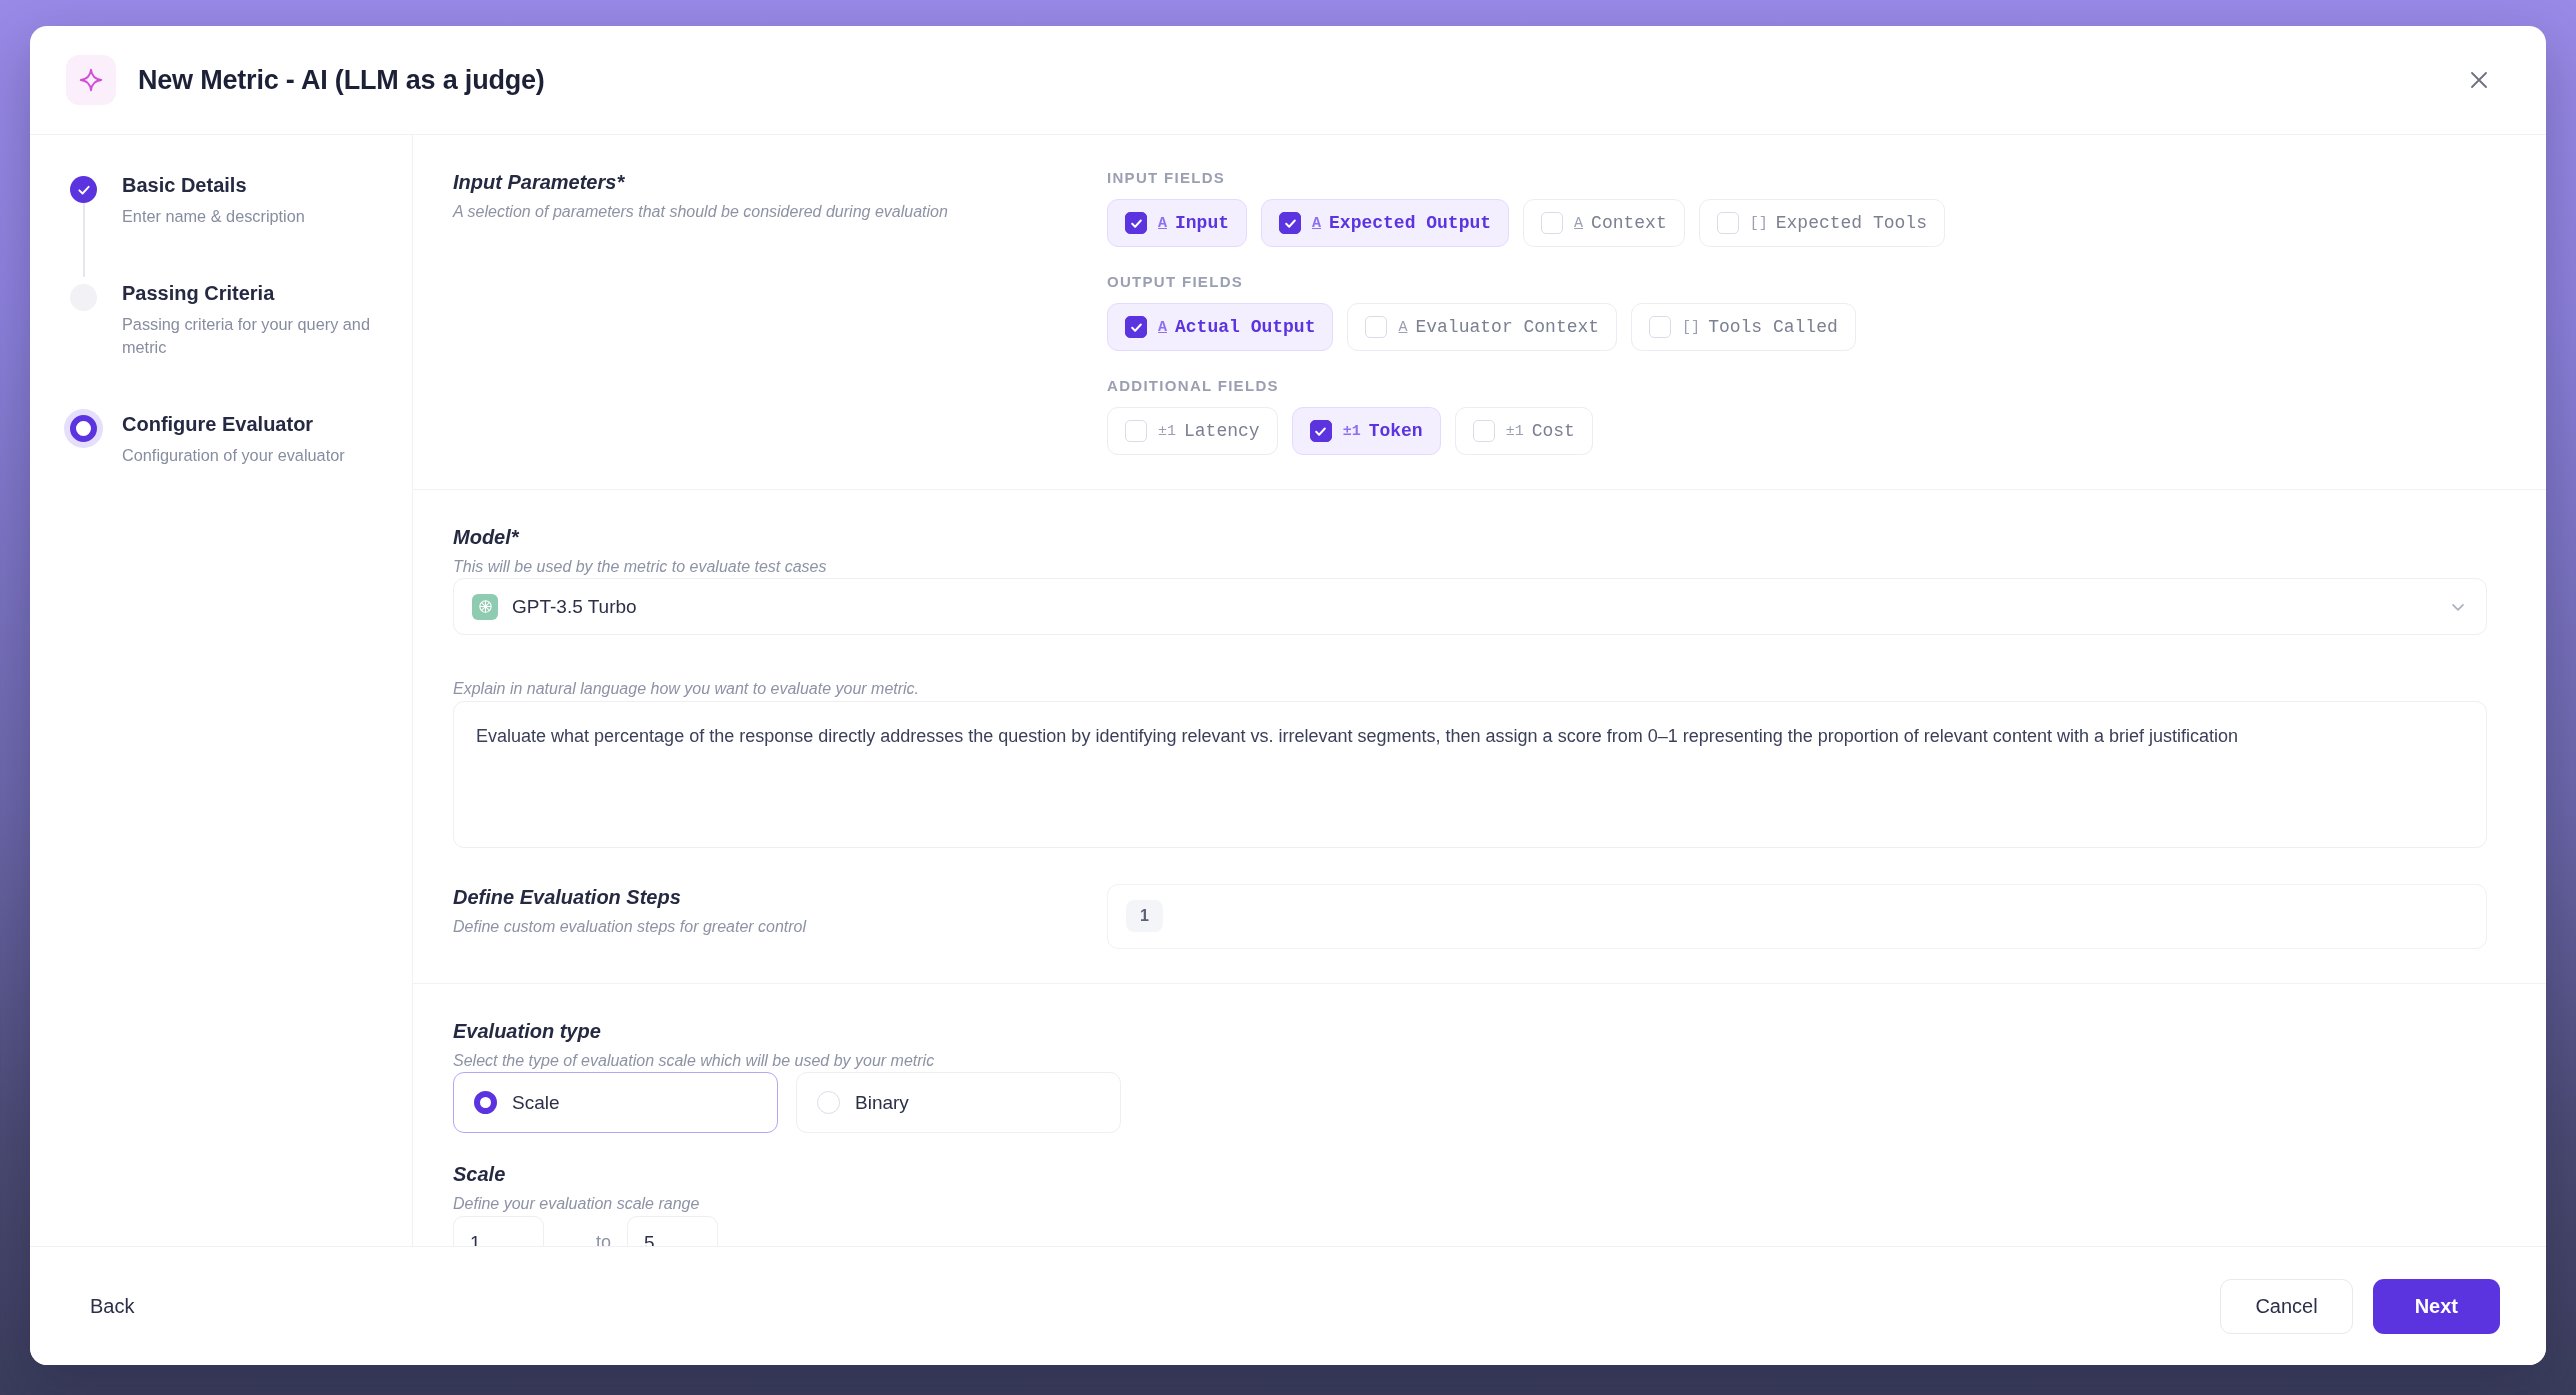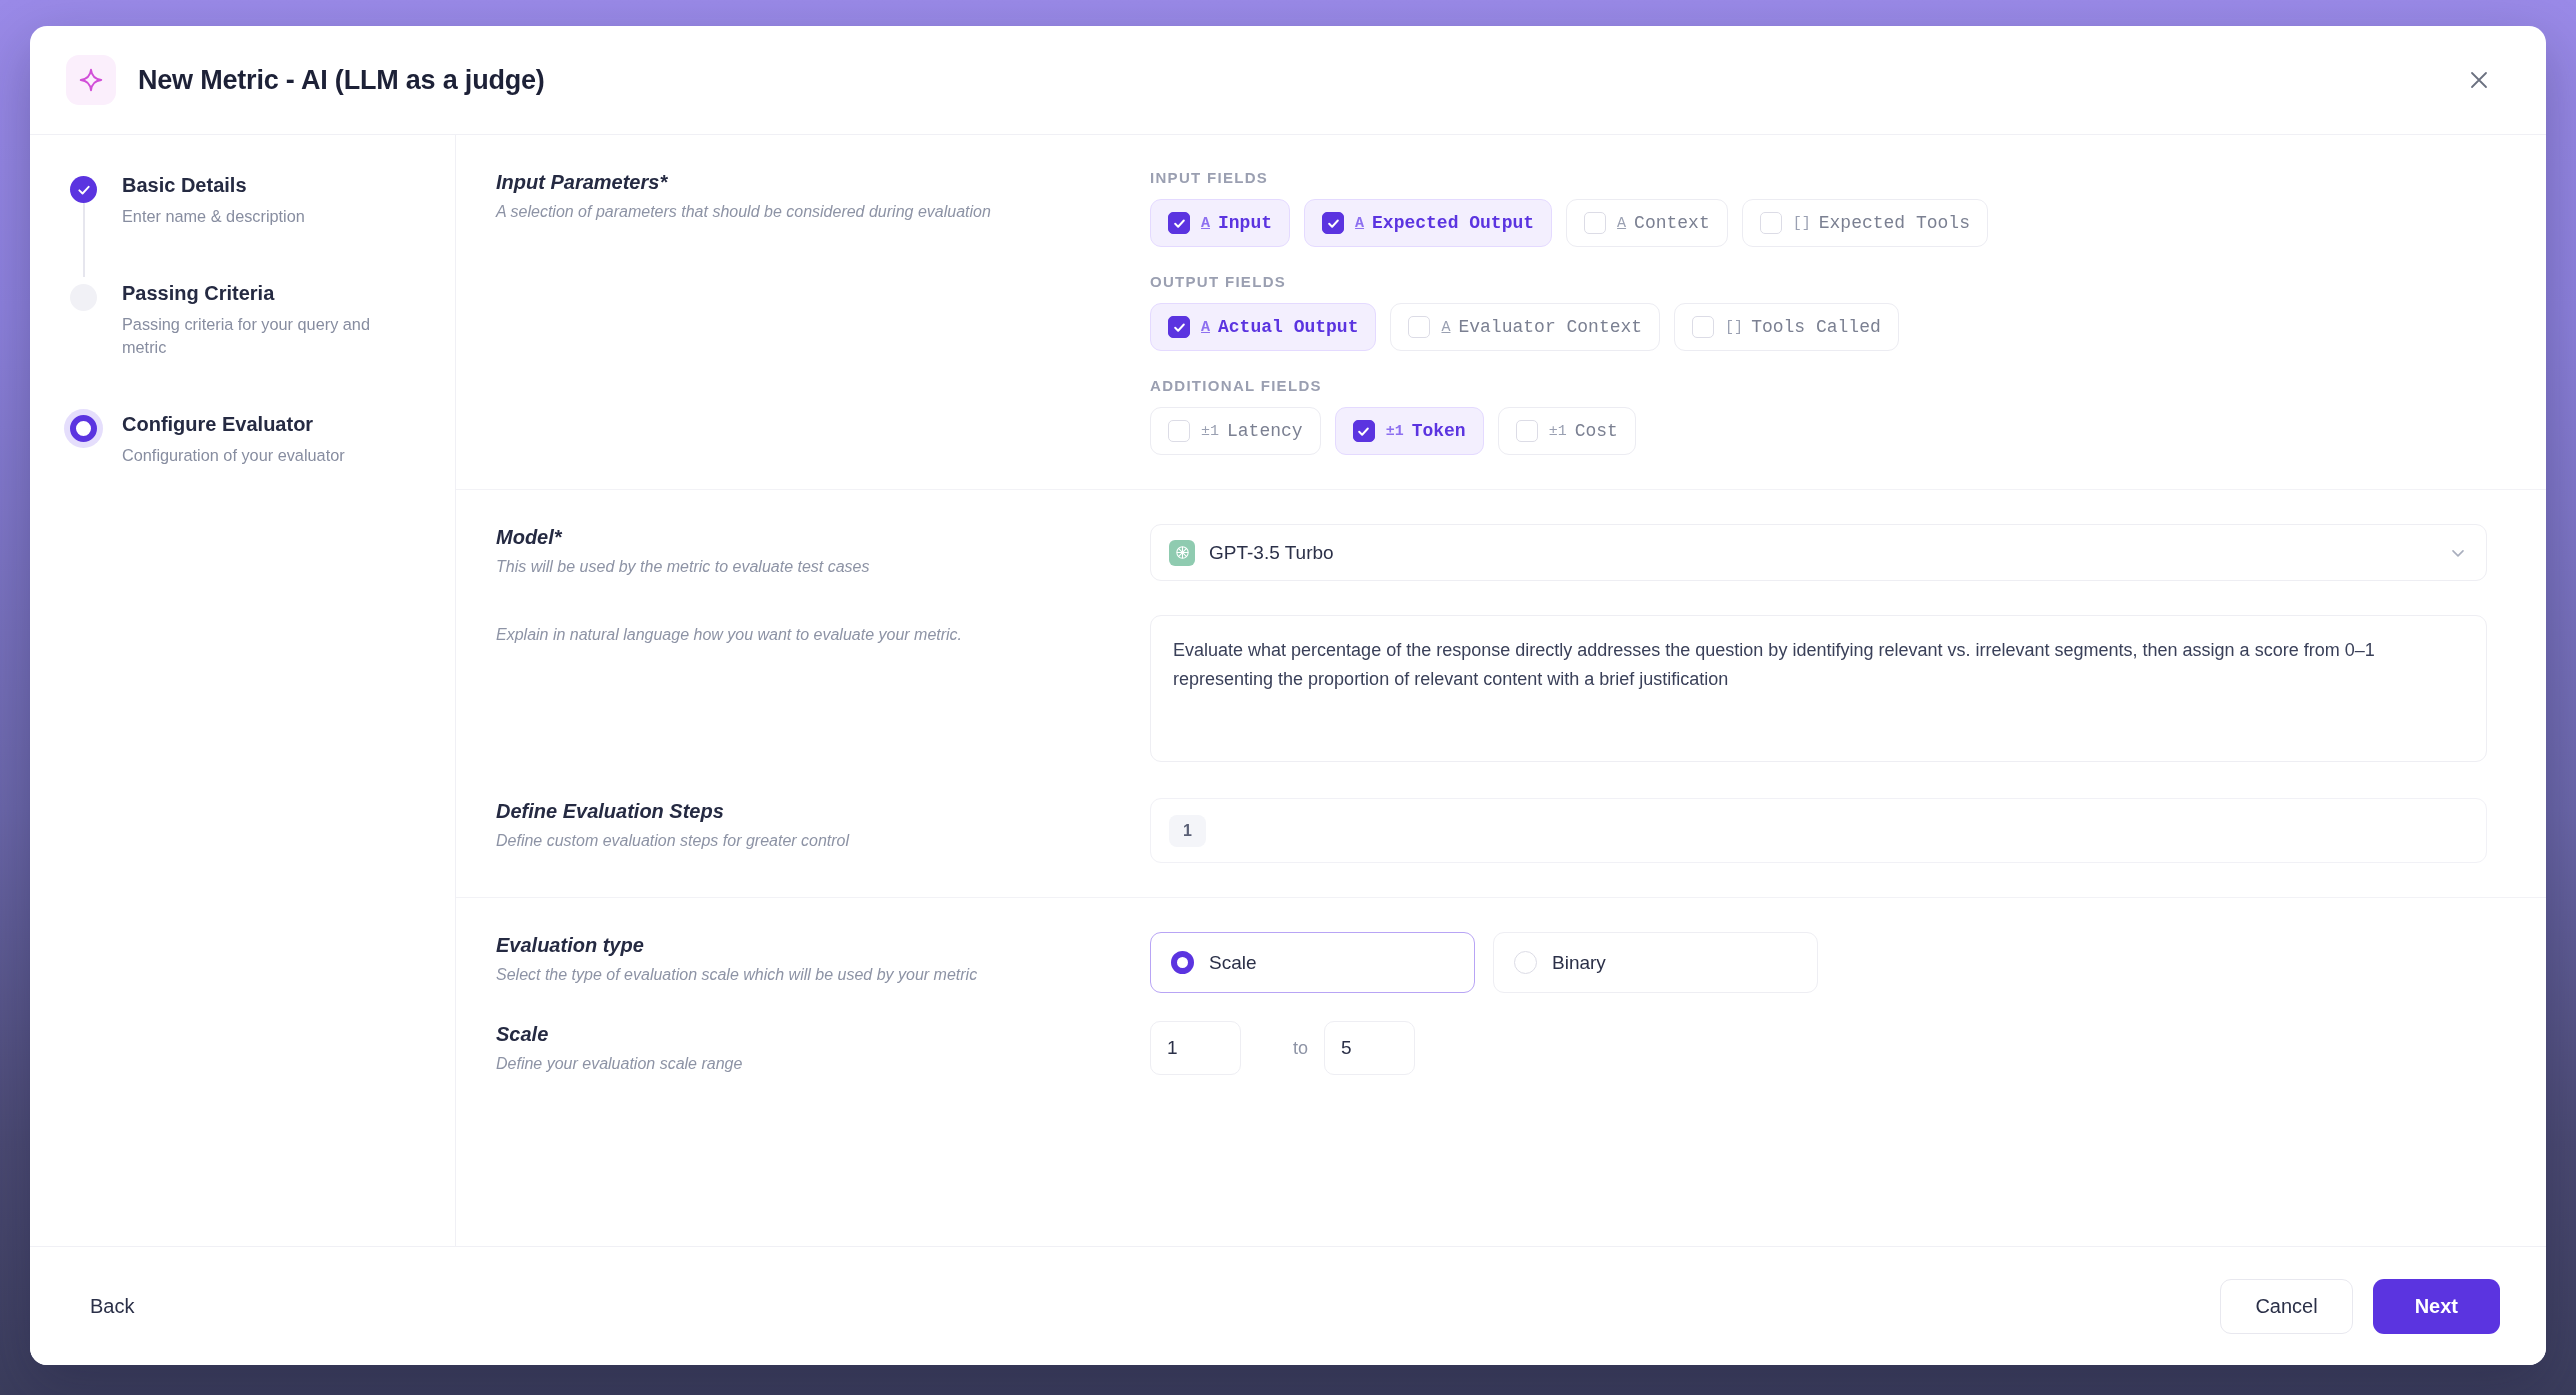--- a/index.html
+++ b/index.html
@@ -46,21 +46,21 @@
     width: 42px; height: 42px;
     display: flex; align-items: center; justify-content: center;
     cursor: pointer; color: #6b7180;
   }
 
   
   .modal-body { flex: 1; display: flex; min-height: 0; }
 
   
   .stepper {
-    width: 426px; flex: none;
+    width: 383px; flex: none;
     border-right: 1px solid #f0f0f5;
     padding: 38px 40px 0 40px;
     position: relative;
   }
   .step { display: flex; position: relative; padding-bottom: 52px; }
   .step:last-child { padding-bottom: 0; }
   .step-rail {
     position: absolute; left: 13px; top: 30px; bottom: 4px;
     width: 2px; background: #e6e6ee;
   }
@@ -84,21 +84,21 @@
     line-height: 1.45; max-width: 297px;
   }
 
   
   .content { flex: 1; min-width: 0; overflow: hidden; }
   .row {
     display: flex;
     padding: 34px 59px 34px 40px;
     border-bottom: 1px solid #f2f2f6;
   }
-  .row.no-border { border-bottom: none; }
+  .row.no-border { border-bottom: none; flex-direction: column; }
   .row-left { width: 654px; flex: none; padding-top: 2px; font-style: italic; }
   .row-label { font-size: 20px; font-weight: bold; color: #252a42; }
   .row-desc { font-size: 16px; color: #8d93a5; margin-top: 7px; line-height: 1.4; }
   .row-right { flex: 1; min-width: 0; }
 
   
   .group-title {
     font-size: 15px; font-weight: bold; letter-spacing: 1.3px;
     color: #9a9fb1; text-transform: uppercase; margin-bottom: 13px;
   }

